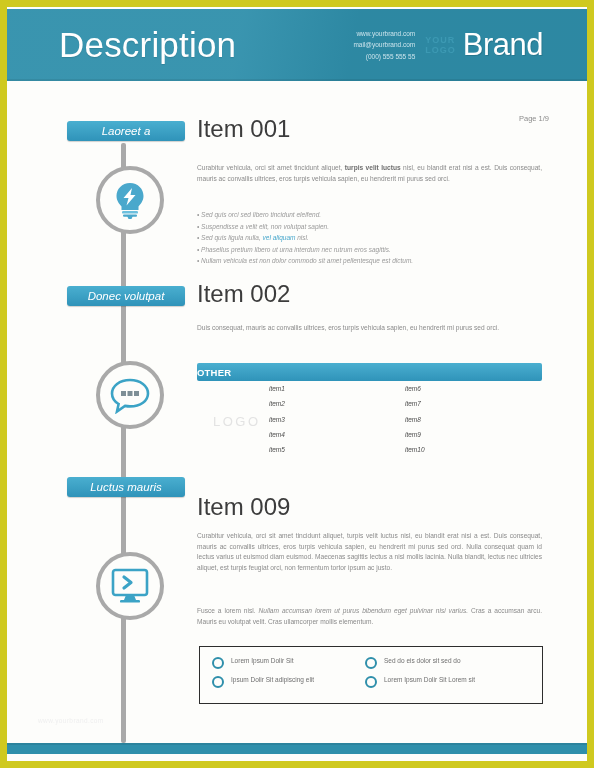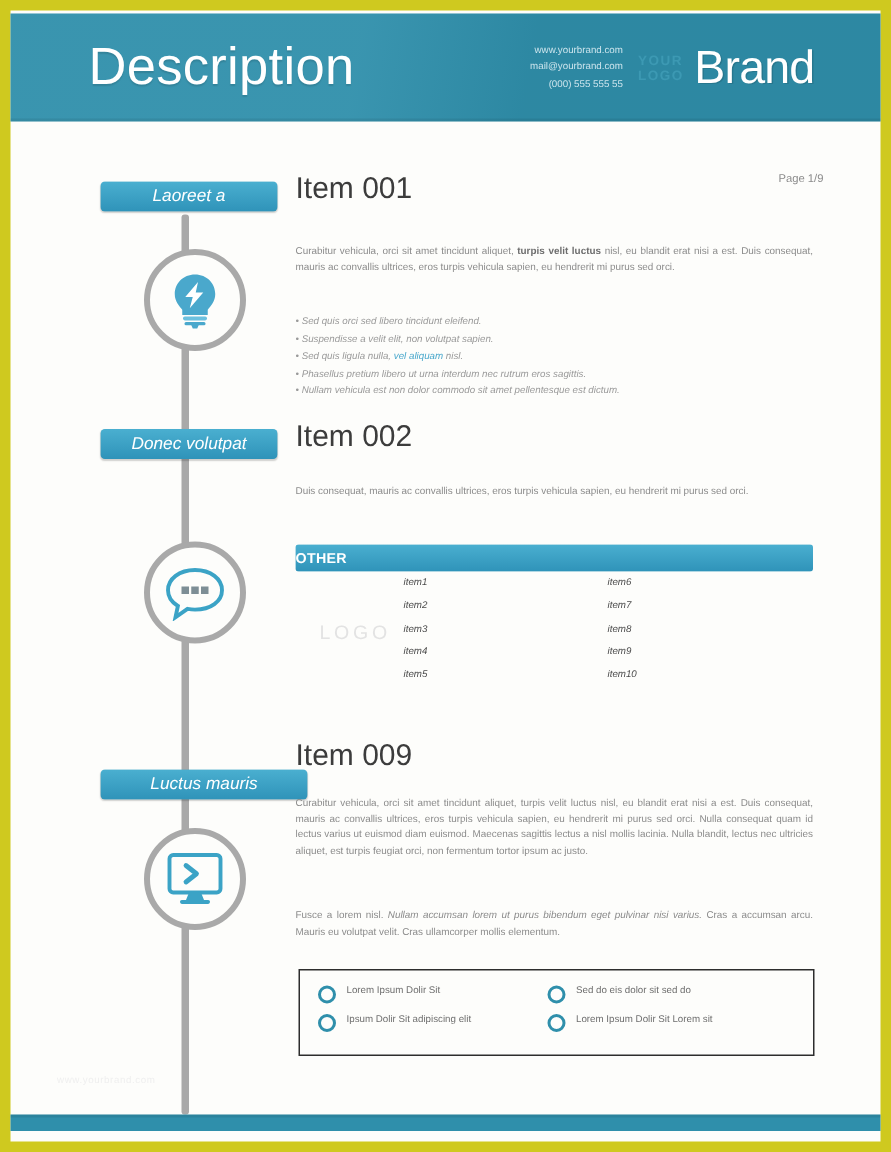--- a/index.html
+++ b/index.html
@@ -104,21 +104,21 @@
     color: #ffffff;
     font-size: 11.5px;
     font-style: italic;
     font-weight: normal;
     white-space: nowrap;
     box-shadow: 0 1px 1px rgba(0,0,0,.18);
   }
   .item-title {
     position: absolute;
     left: 190px;
-    font-size: 20px;
+    font-size: 24px;
     color: #3c3c3c;
     font-weight: 400;
   }
   .page-num {
     position: absolute;
     right: 38px; top: 33px;
     font-size: 7.5px;
     color: #8c8c8c;
   }
   .body-text {
@@ -297,21 +297,21 @@
           <div>item6</div>
           <div>item7</div>
           <div>item8</div>
           <div>item9</div>
           <div>item10</div>
         </div>
       </div>
     </div>
 
     <div class="section">
-      <div class="tag" style="left:60px; top:432px; width:138px;">Luctus mauris</div>
+      <div class="tag" style="left:60px; top:396px; width:118px;">Luctus mauris</div>
       <div class="item-title" style="top:412px;">Item 009</div>
 
       <div class="node" style="top:471px;">
         <span>
         <svg width="44" height="40" viewBox="0 0 44 40">
           <rect x="5" y="4" width="34" height="25" rx="2.5" fill="none" stroke="#3ba3c6" stroke-width="2.6"></rect>
           <path d="M16 11 L23 16.5 L16 22" fill="none" stroke="#3ba3c6" stroke-width="3.2" stroke-linecap="round" stroke-linejoin="round"></path>
           <path d="M18 29 L26 29 L28 34 L16 34 Z" fill="#3ba3c6"></path>
           <rect x="12" y="34" width="20" height="2.6" rx="1.2" fill="#3ba3c6"></rect>
         </svg>

